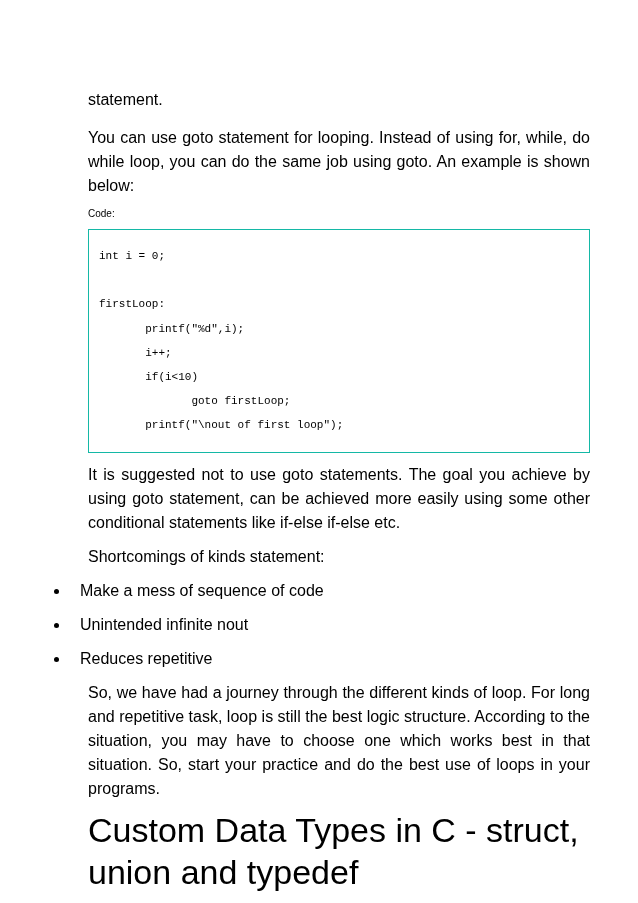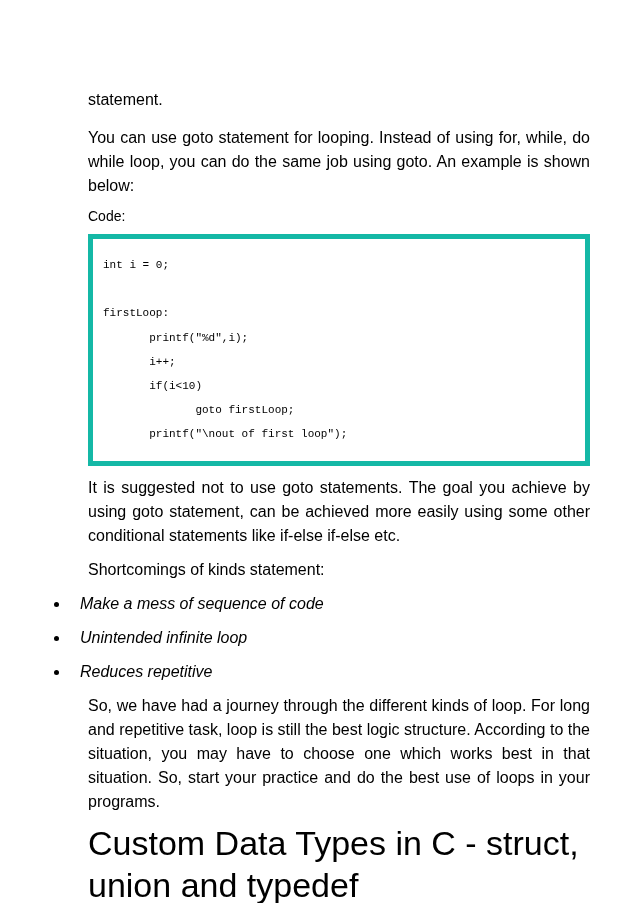--- a/index.html
+++ b/index.html
@@ -18,37 +18,36 @@
     .para {
       font-size: 16px;
       line-height: 1.5;
       text-align: justify;
       margin-bottom: 6px;
     }
     .para-first {
       margin-bottom: 14px;
     }
     .code-label {
-      font-size: 14px;
+      font-size: 10px;
       margin-bottom: 4px;
     }
     .code-block {
-      border: 5px solid #14b8a6;
+      border: 1px solid #14b8a6;
       padding: 14px 10px 14px 10px;
       font-family: "Courier New", Courier, monospace;
       font-size: 11px;
       line-height: 2.2;
       white-space: pre;
       margin-bottom: 10px;
     }
     .bullets {
       list-style-type: disc;
       margin-left: -36px;
       padding-left: 0;
-      font-style: italic;
     }
     .bullets li {
       font-size: 16px;
       line-height: 1.5;
       padding-left: 10px;
       margin-left: 28px;
     }
     .heading {
       font-size: 34px;
       font-weight: normal;
@@ -73,19 +72,19 @@
        if(i&lt;10)
               goto firstLoop;
        printf("\nout of first loop");</div>
 
 <p class="para">It is suggested not to use goto statements. The goal you achieve by using goto statement, can be achieved more easily using some other conditional statements like if-else if-else etc.</p>
 
 <p class="para">Shortcomings of kinds statement:</p>
 
 <ul class="bullets">
   <li>Make a mess of sequence of code</li>
-  <li>Unintended infinite loop</li>
+  <li>Unintended infinite nout</li>
   <li>Reduces repetitive</li>
 </ul>
 
 <p class="para">So, we have had a journey through the different kinds of loop. For long and repetitive task, loop is still the best logic structure. According to the situation, you may have to choose one which works best in that situation. So, start your practice and do the best use of loops in your programs.</p>
 
 <h1 class="heading">Custom Data Types in C - struct, union and typedef</h1>
 
 </body></html>

